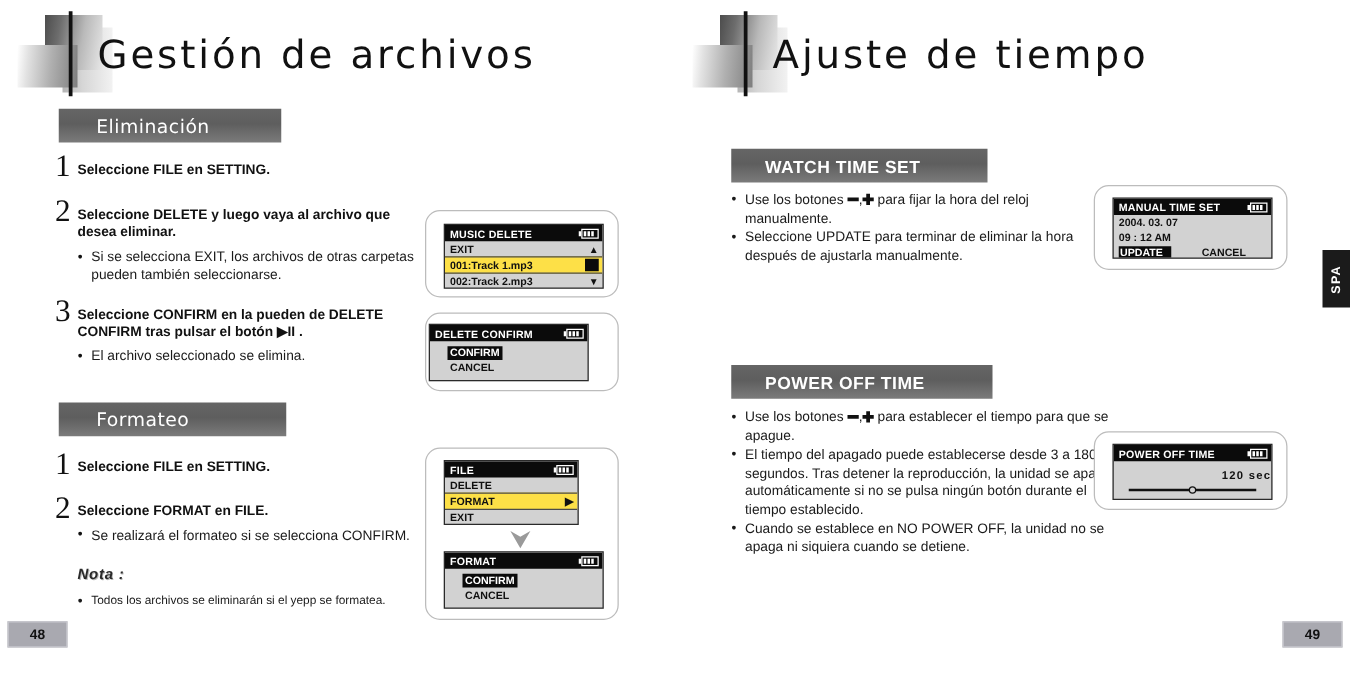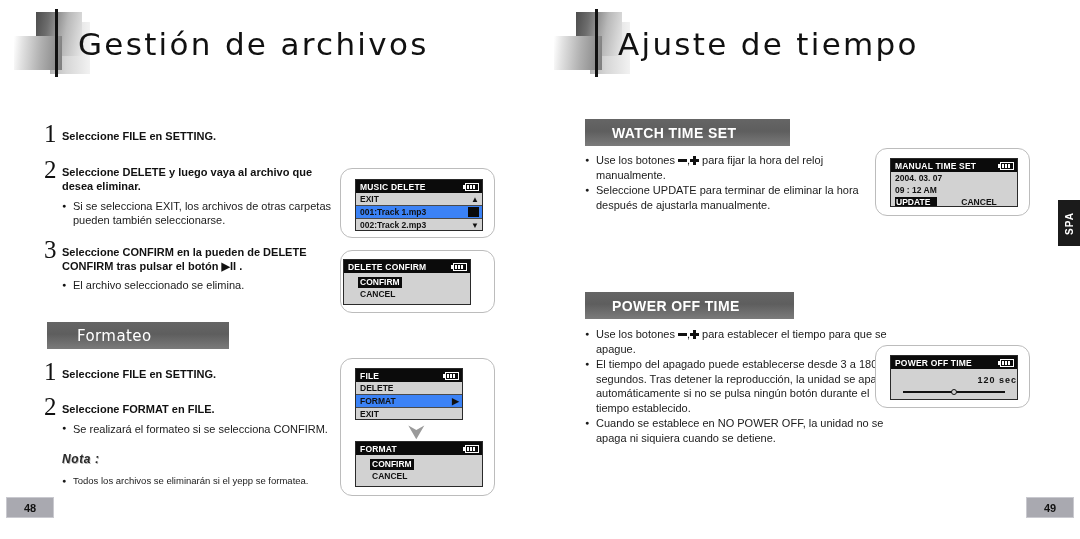--- a/index.html
+++ b/index.html
@@ -217,21 +217,21 @@
   }
   .lcd-row {
     height: 12px;
     display: flex;
     align-items: center;
     justify-content: space-between;
     padding: 0 3px 0 4px;
     font-size: 8.5px;
   }
   .lcd-row.sel {
-    background: #3b82f6;
+    background: #fde047;
     border-top: 1px solid #4a4a4a;
     border-bottom: 1px solid #4a4a4a;
   }
   .lcd-row .blk {
     width: 11px; height: 10px;
     background: #0b0b0b;
     display: inline-block;
   }
   .lcd-row .tri-up   { font-size: 8px; }
   .lcd-row .tri-down { font-size: 8px; }
@@ -364,20 +364,23 @@
 
   <div class="logo-mark" style="left:12px; top:6px;">
     <div class="logo-sq c"></div>
     <div class="logo-sq a"></div>
     <div class="logo-sq b"></div>
     <div class="logo-bar"></div>
   </div>
 
   <div class="page-title" style="left:78px; top:26px;">Gestión de archivos</div>
 
+  <div class="section-bar es" style="left:47px; top:87px; width:148px;">
+    <span>Eliminación</span>
+  </div>
 
   <div class="step" style="left:44px; top:130px; width:290px;">
     <div class="step-num">1</div>
     <div class="step-body">Seleccione FILE en SETTING.</div>
   </div>
 
   <div class="step" style="left:44px; top:166px; width:290px;">
     <div class="step-num">2</div>
     <div class="step-body">Seleccione DELETE y luego vaya al archivo que desea eliminar.</div>
     <div class="step-body" style="margin-top:6px; font-weight:400;">

